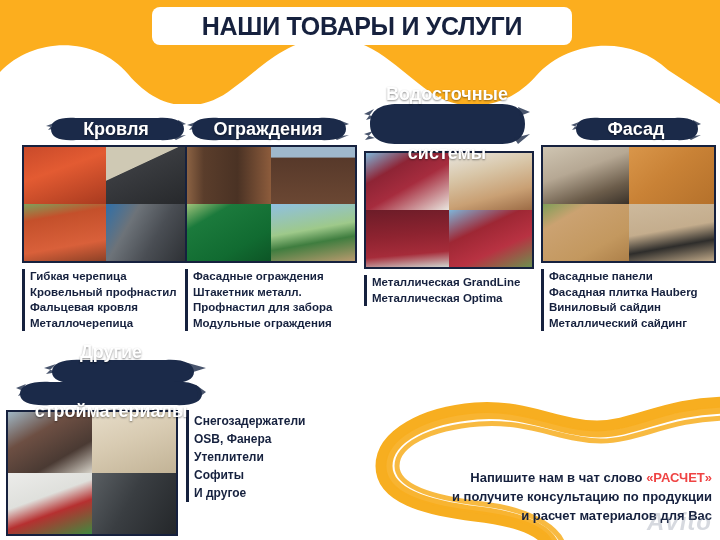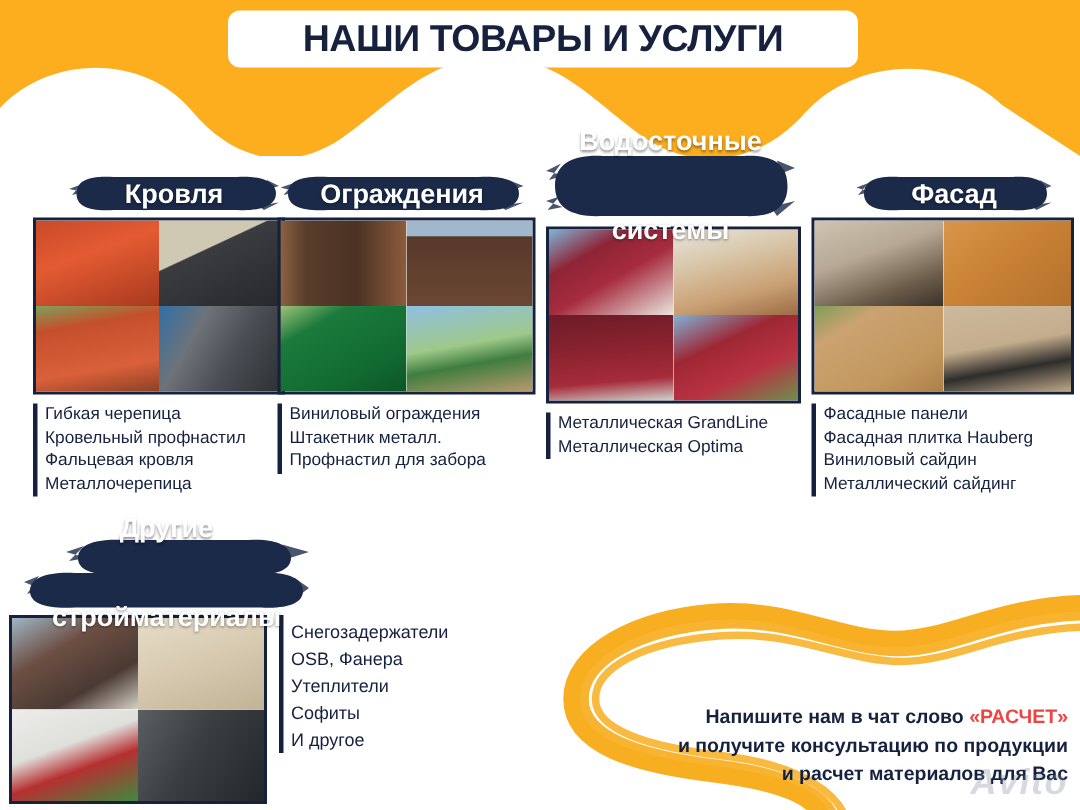--- a/index.html
+++ b/index.html
@@ -118,21 +118,21 @@
   .photo-grid .ph { position: relative; overflow: hidden; }
 
   .item-list {
     border-left: 3px solid #16213E;
     padding-left: 5px;
   }
   .item-list li {
     list-style: none;
     color: #16213E;
     font-size: 11.5px;
-    font-weight: normal;
+    font-weight: bold;
     line-height: 15.5px;
     white-space: nowrap;
   }
 
   
   .card-wide .row {
     display: flex;
     align-items: flex-start;
     gap: 8px;
   }
@@ -247,23 +247,24 @@
         <div class="p-tile" style="background:linear-gradient(180deg,#9fb8cc 0%,#9fb8cc 18%,#57392a 19%,#6b4733 100%);"></div>
       </div>
       <div class="ph">
         <div class="p-tile" style="background:linear-gradient(150deg,#9fc27a 0%,#1b7a3c 25%,#116b31 70%,#0d5526 100%);"></div>
       </div>
       <div class="ph">
         <div class="p-tile" style="background:linear-gradient(170deg,#8fc0e2 0%,#9ec98a 45%,#3f7d3f 65%,#b99a6e 100%);"></div>
       </div>
     </div>
     <ul class="item-list" style="margin-top:6px;">
-      <li>Виниловый ограждения</li>
+      <li>Фасадные ограждения</li>
       <li>Штакетник металл.</li>
       <li>Профнастил для забора</li>
+      <li>Модульные ограждения</li>
     </ul>
   </div>
 
   <div class="card" style="left:364px; top:100px; width:170px;">
     <div class="cat-badge two-line" style="width:166px;">
       <svg class="brush" viewBox="0 0 166 48" preserveAspectRatio="none">
         <path d="M6,24 C6,9 18,3 38,4 L132,4 C152,3 161,10 161,24 C161,38 152,45 132,44 L38,44 C18,45 6,39 6,24 Z" fill="#1B2A49"></path>
         <path d="M0,14 L10,9 L2,20 L12,17 Z M0,34 L9,31 L1,40 L11,38 Z M154,7 L166,12 L156,16 Z M150,38 L166,34 L154,44 Z" fill="#1B2A49" opacity="0.8"></path>
       </svg>
       <span class="cat-label">Водосточные</span>

